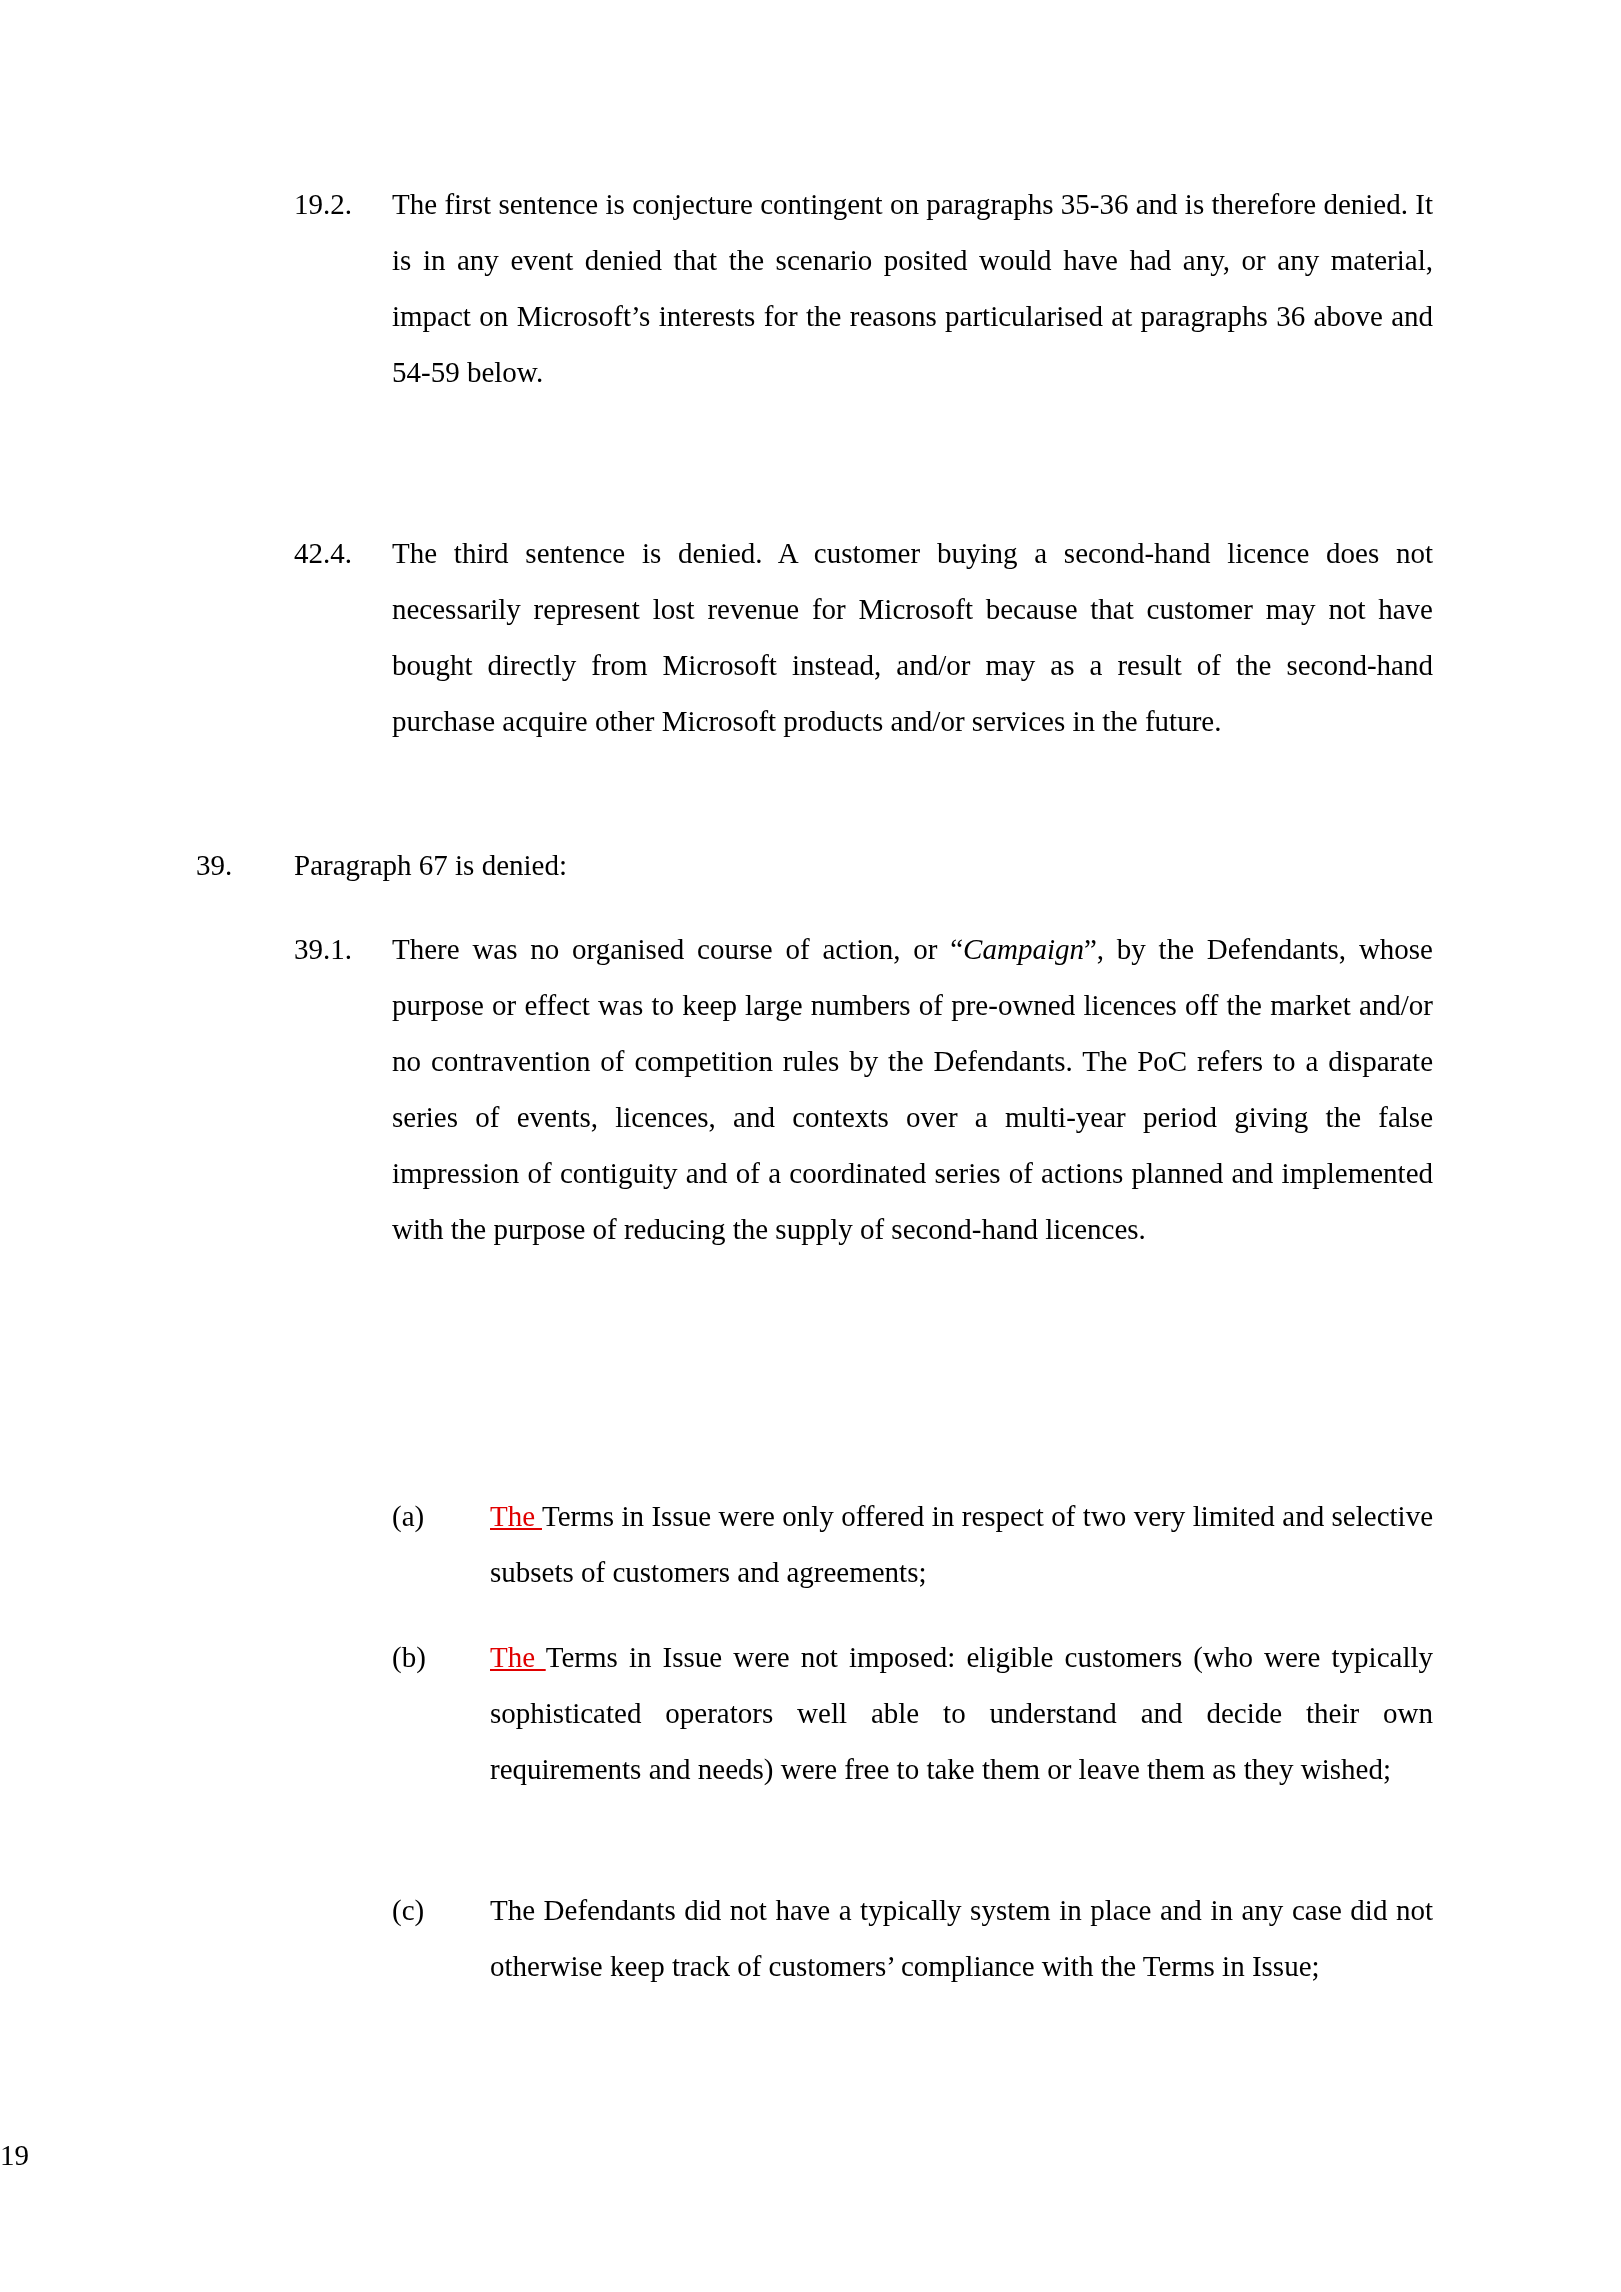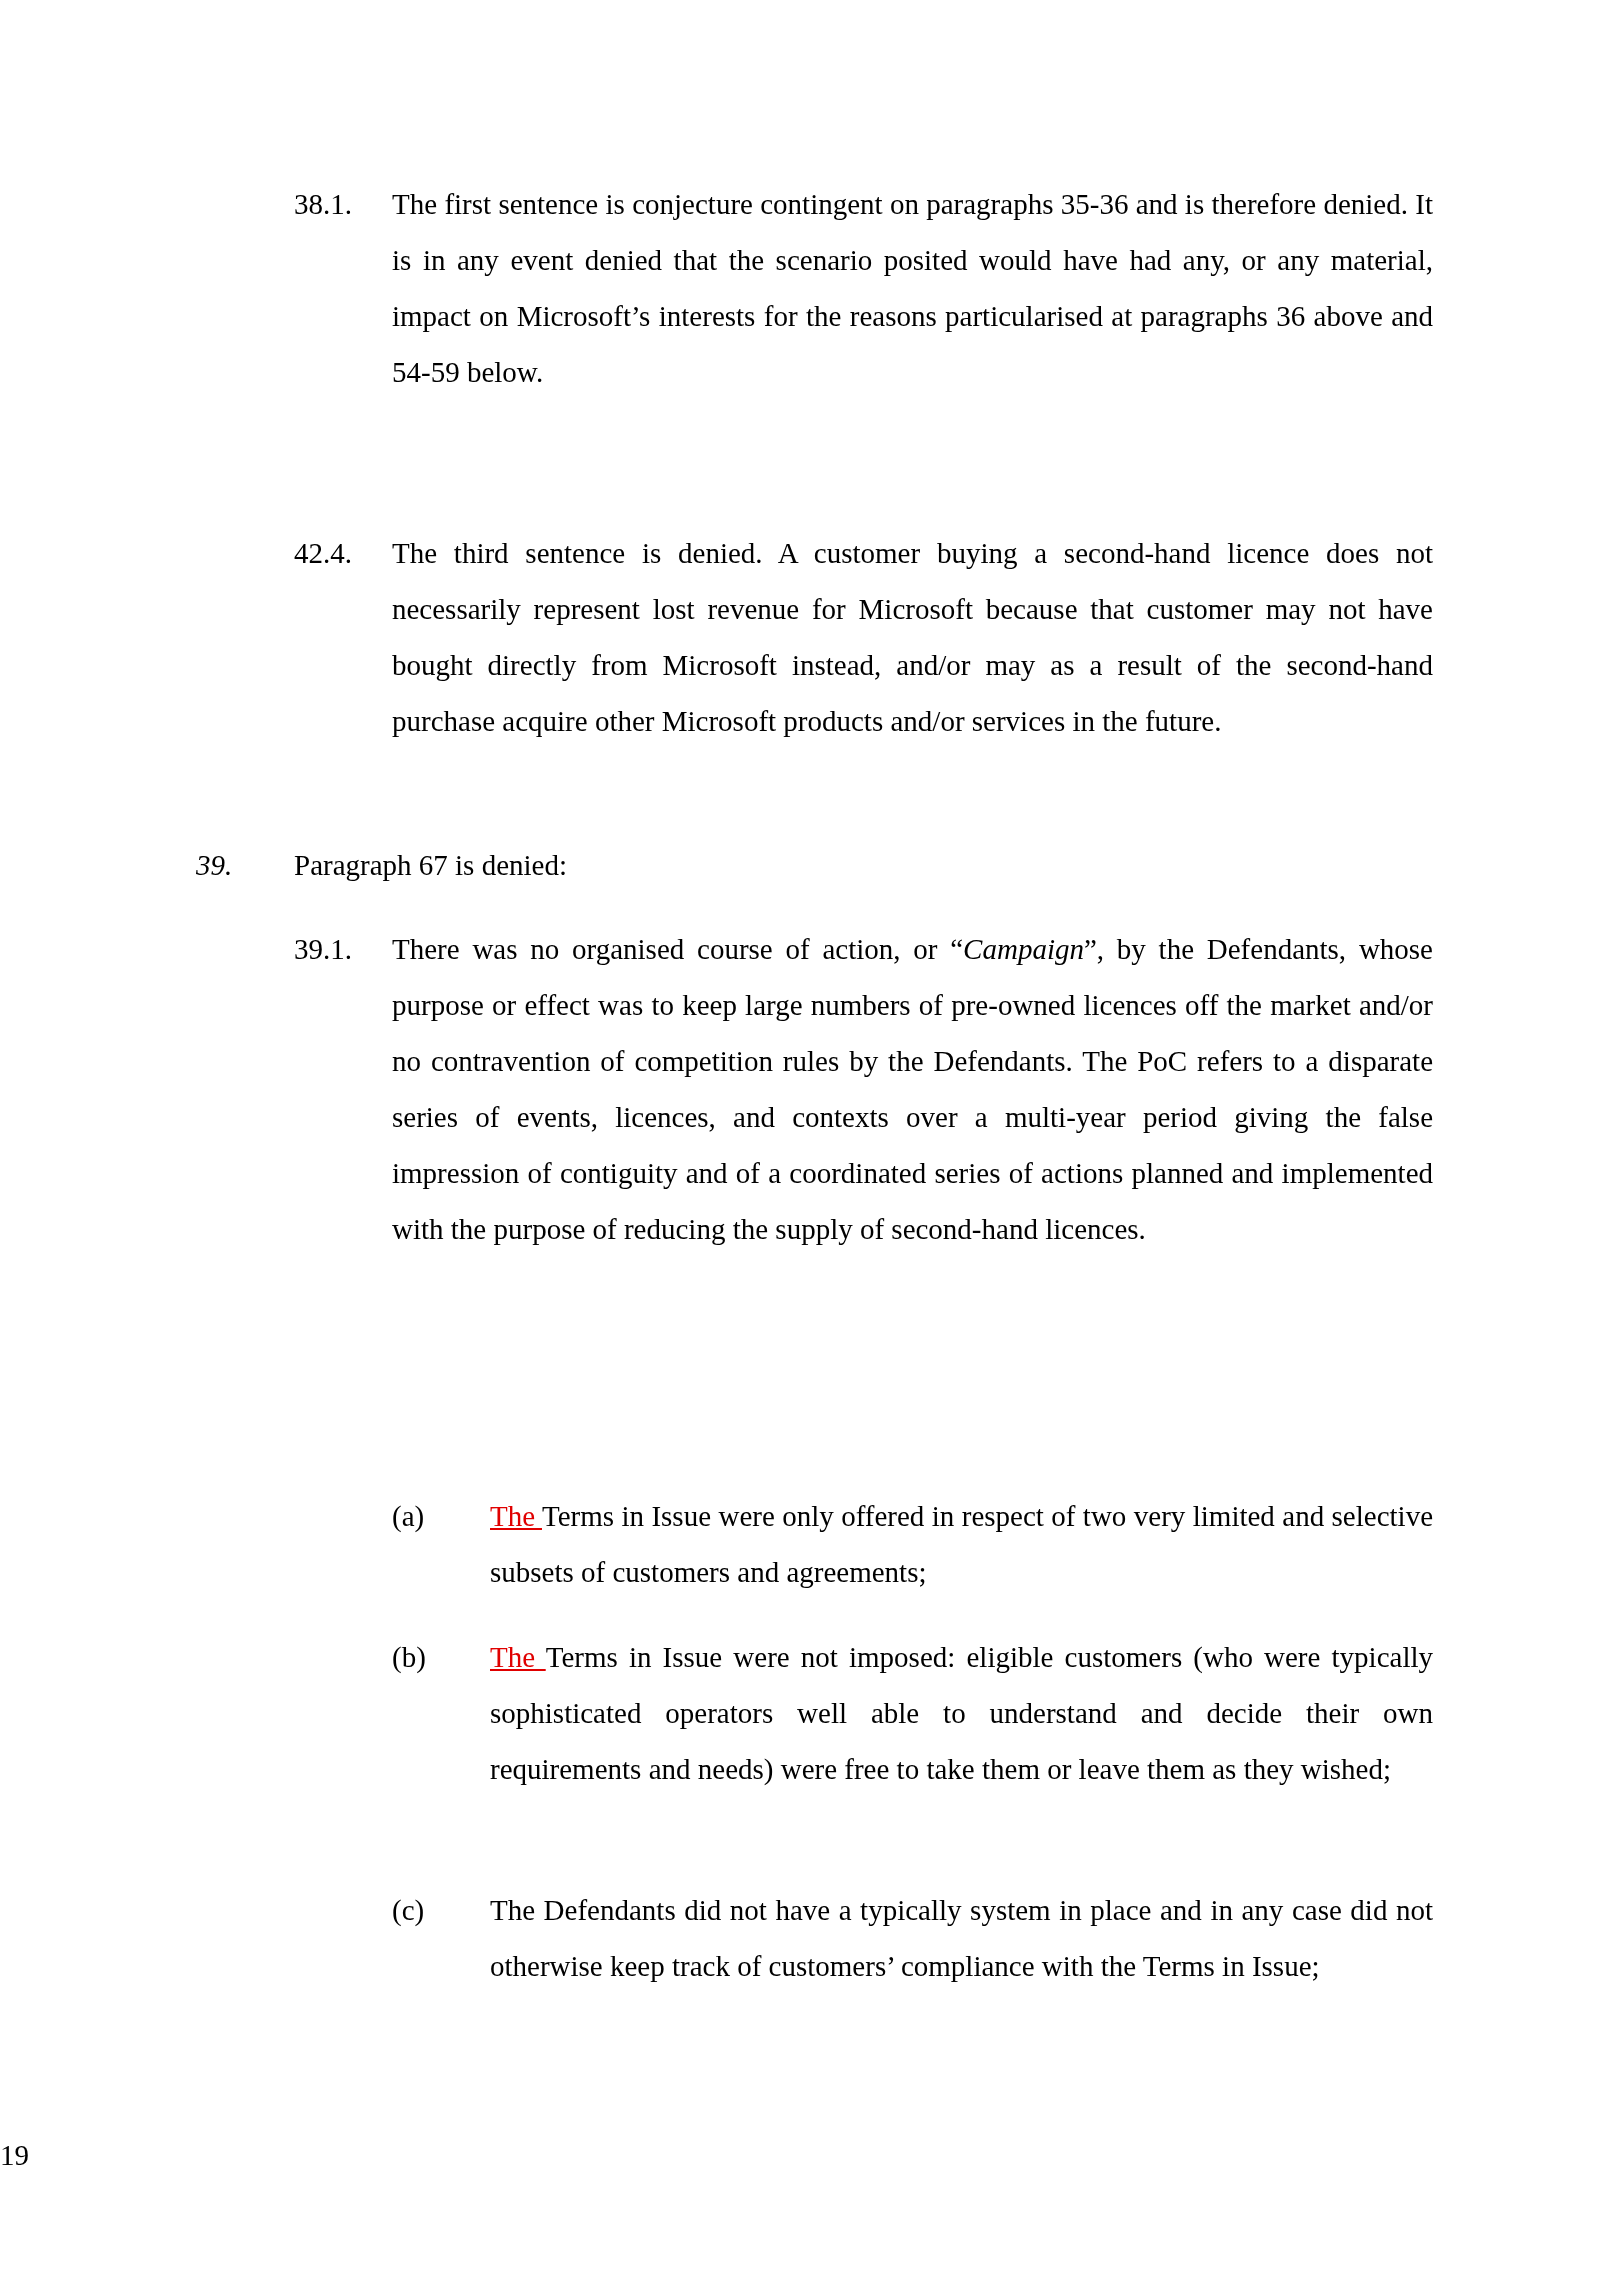--- a/index.html
+++ b/index.html
@@ -31,21 +31,21 @@
       position: absolute;
       left: 0;
       top: 0;
       white-space: nowrap;
     }
     .text {
       text-align: justify;
     }
     
     .lvl1 { left: 196px; width: 1237px; }
-    .lvl1 .num { left: 0; font-style: italic; }
+    .lvl1 .num { left: 0; }
     .lvl1 .text { margin-left: 98px; }
     
     .lvl2 { left: 294px; width: 1139px; }
     .lvl2 .text { margin-left: 98px; }
     
     .lvl3 { left: 392px; width: 1041px; }
     .lvl3 .text { margin-left: 98px; }
     .ins {
       color: #e00000;
       text-decoration: underline;
@@ -64,21 +64,21 @@
       text-align: left;
       line-height: 56px;
     }
   </style>
 </head>
 <body>
 
 <div class="page">
 
   <div class="para lvl2" style="top:176px;">
-    <span class="num">38.1.</span>
+    <span class="num">19.2.</span>
     <div class="text">The first sentence is conjecture contingent on paragraphs 35-36 and is therefore denied. It is in any event denied that the scenario posited would have had any, or any material, impact on Microsoft’s interests for the reasons particularised at paragraphs 36 above and 54-59 below.</div>
   </div>
 
 
   <div class="para lvl2" style="top:525px;">
     <span class="num">42.4.</span>
     <div class="text">The third sentence is denied. A customer buying a second-hand licence does not necessarily represent lost revenue for Microsoft because that customer may not have bought directly from Microsoft instead, and/or may as a result of the second-hand purchase acquire other Microsoft products and/or services in the future.</div>
   </div>
 
   <div class="para lvl1" style="top:837px;">

